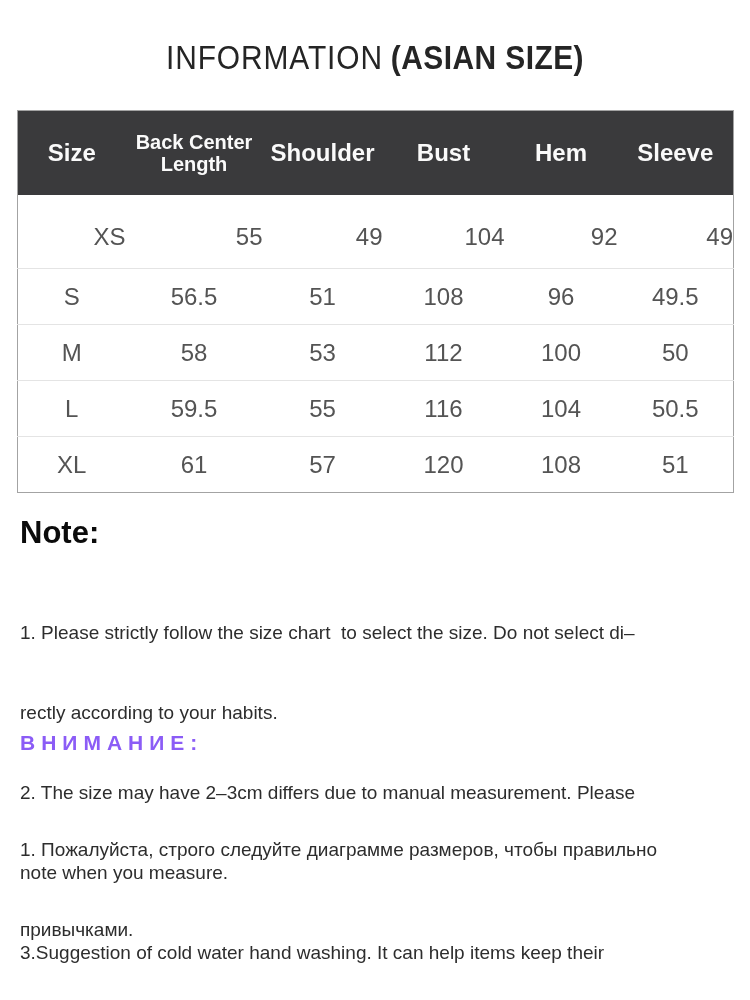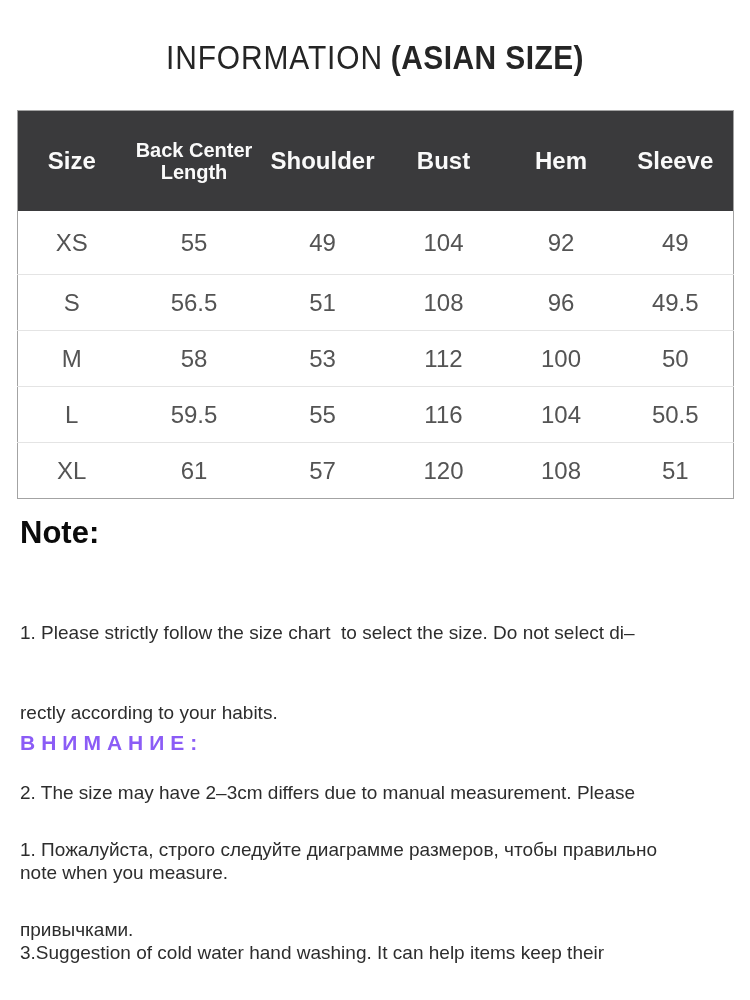--- a/index.html
+++ b/index.html
@@ -47,38 +47,40 @@
 
   .size-table thead th {
     background: #3a3a3c;
     color: #fafafa;
     font-weight: 700;
     font-size: 24px;
     height: 84px;
     text-align: center;
     vertical-align: middle;
     border: none;
-    padding: 8px;
+    padding: 0;
   }
   .size-table thead th.two-line { font-size: 20px; line-height: 22px; font-weight: 700; }
   .size-table thead th .th-line { display: block; }
 
   .size-table tbody td {
     text-align: center;
     vertical-align: middle;
     font-size: 24px;
     color: #545454;
     height: 55px;
     padding: 0;
     border-top: 1px solid #e4e4e4;
     background: #ffffff;
   }
   .size-table tbody tr:first-child td {
     border-top: none;
     height: 63px;
+    padding-top: 10px;
+    text-align: right;
   }
 
   
   .note-heading {
     position: absolute;
     top: 515px;
     left: 20px;
     font-size: 31px;
     font-weight: 700;
     color: #0b0b0b;

